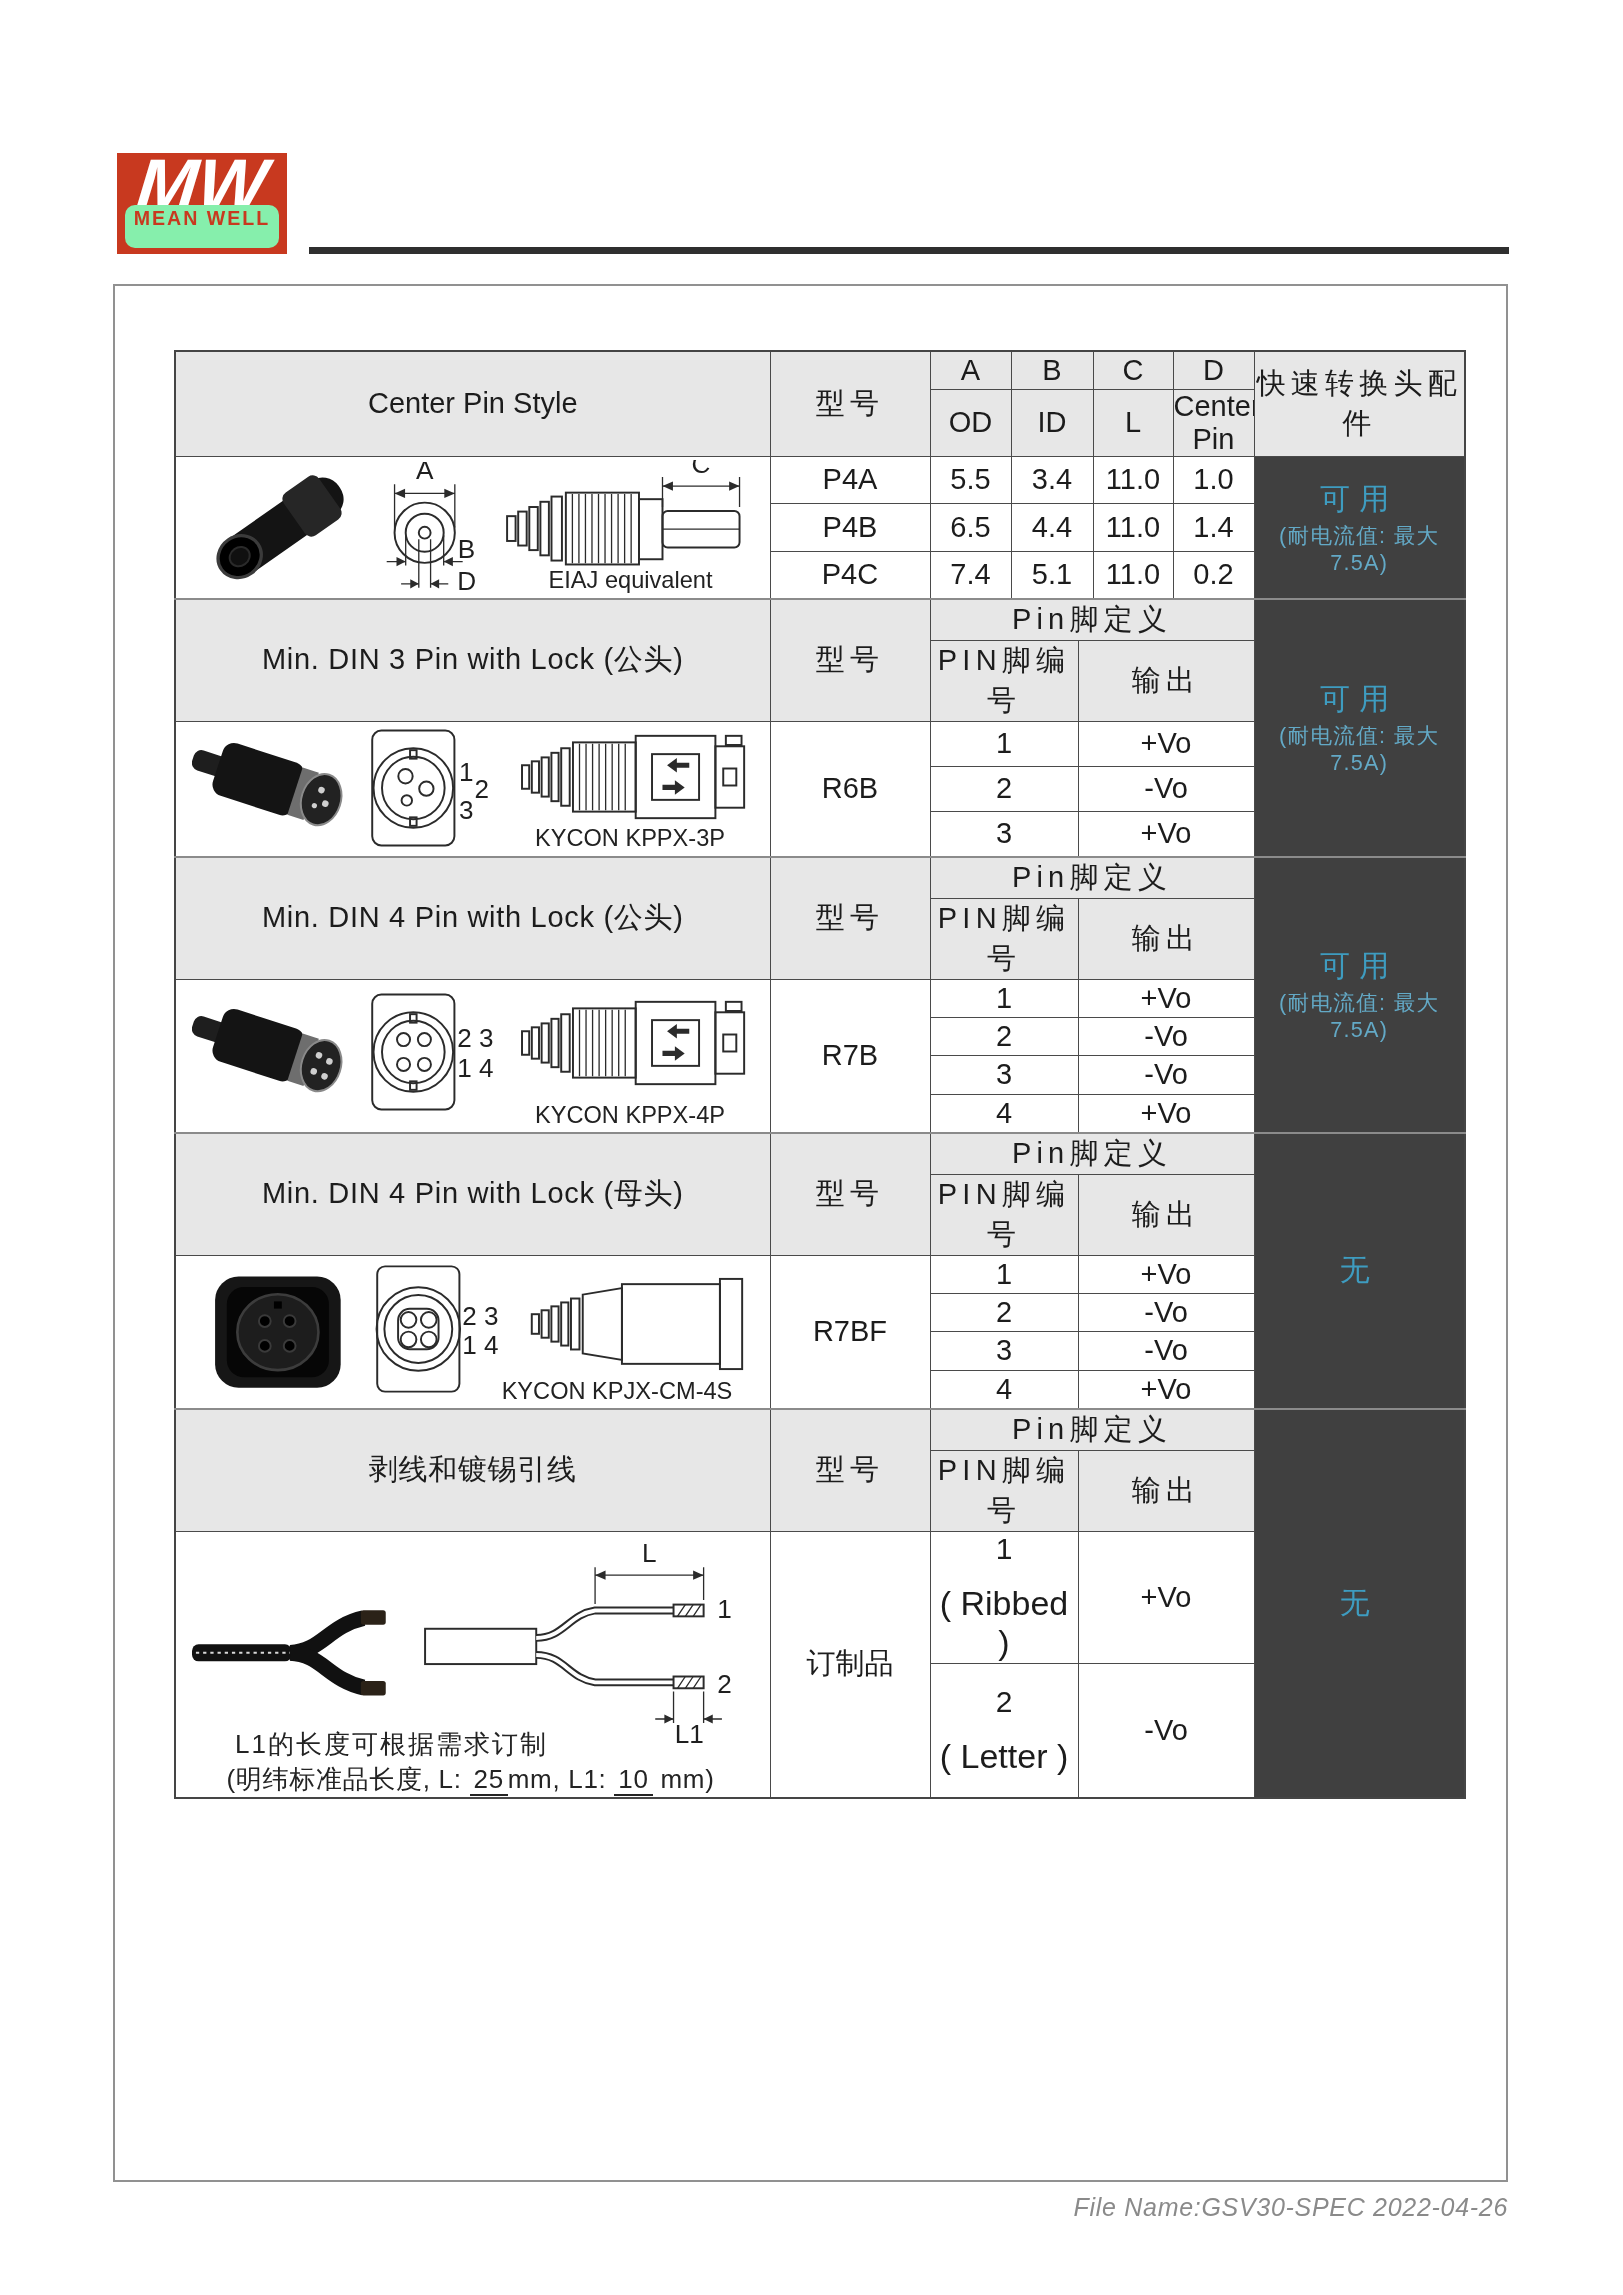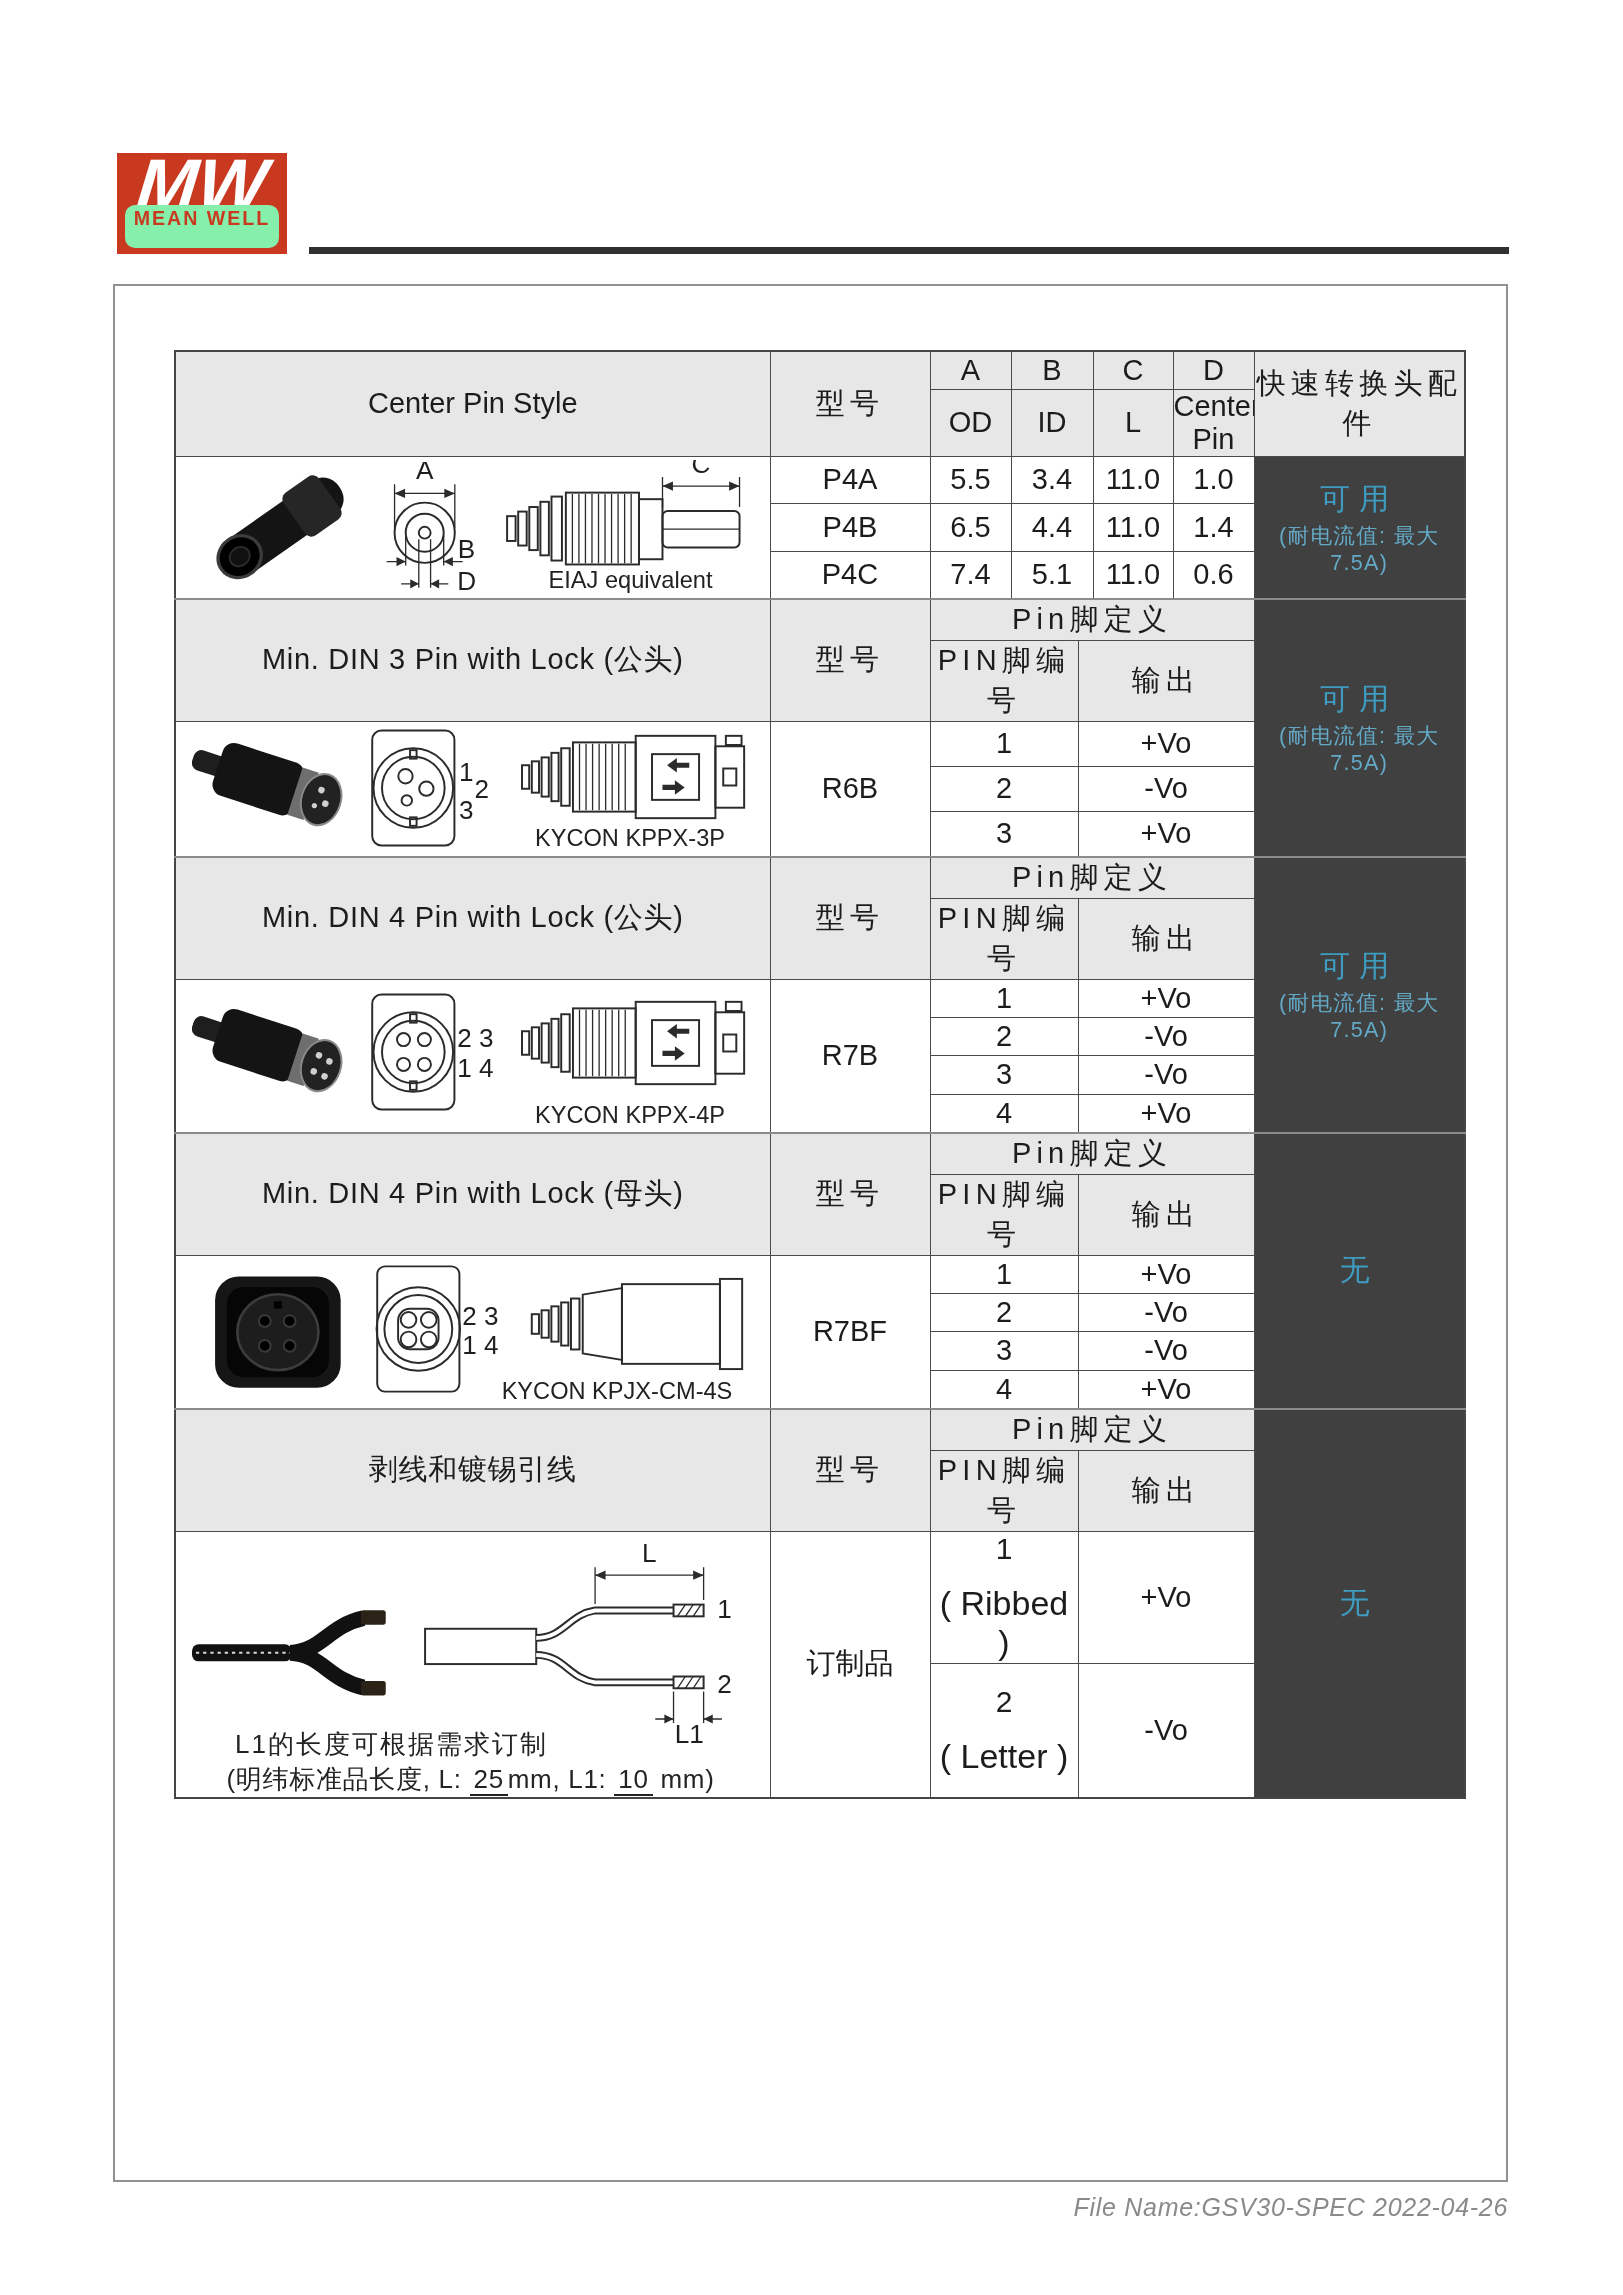--- a/index.html
+++ b/index.html
@@ -164,21 +164,21 @@
         <td class="num">6.5</td>
         <td colspan="2" class="num">4.4</td>
         <td class="num">11.0</td>
         <td class="num">1.4</td>
       </tr>
       <tr style="height:47px">
         <td class="model">P4C</td>
         <td class="num">7.4</td>
         <td colspan="2" class="num">5.1</td>
         <td class="num">11.0</td>
-        <td class="num">0.6</td>
+        <td class="num">0.2</td>
       </tr>
 
       <tr class="sect" style="height:41px">
         <td rowspan="2" class="gray sec-title">Min. DIN 3 Pin with Lock  (公头)</td>
         <td rowspan="2" class="gray th-cn">型号</td>
         <td colspan="5" class="gray th-cn">Pin脚定义</td>
         <td rowspan="5" class="avail">
           <div class="avail-status">可用</div>
           <div class="avail-note">(耐电流值: 最大7.5A)</div>
         </td>

